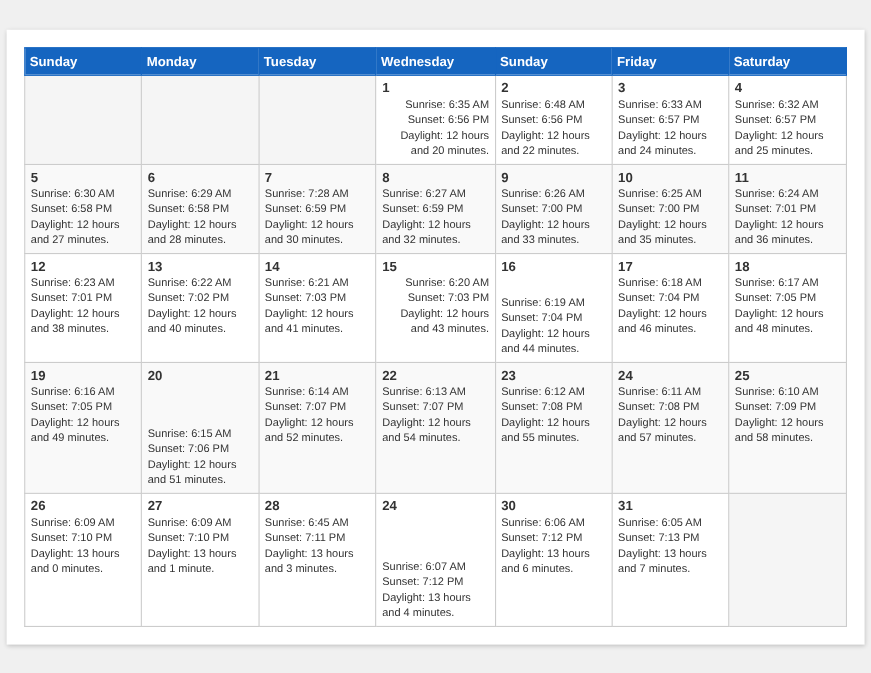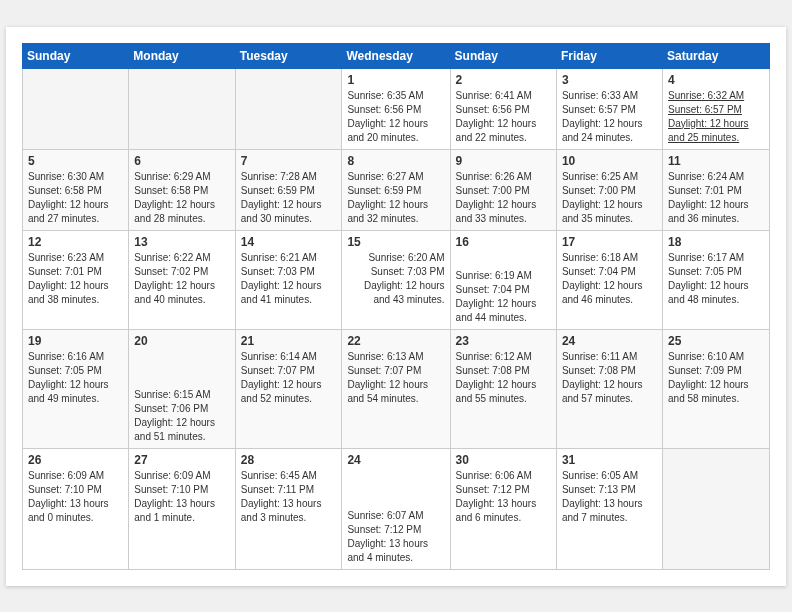--- a/index.html
+++ b/index.html
@@ -98,42 +98,42 @@
           <th>Saturday</th>
         </tr>
     </thead>
     <tbody id="calendar-body">
     <tr>
           <td class="empty-cell"></td>
           <td class="empty-cell"></td>
           <td class="empty-cell"></td>
           <td>
             <div class="day-number">1</div>
-            <div class="day-info" style="white-space: pre-line;">Sunrise: 6:35 AM
+            <div class="day-info" style="white-space: pre-line; text-align: right;">Sunrise: 6:35 AM
 Sunset: 6:56 PM
 Daylight: 12 hours
 and 20 minutes.</div>
           </td>
           <td>
             <div class="day-number">2</div>
-            <div class="day-info" style="white-space: pre-line;">Sunrise: 6:41 AM
+            <div class="day-info" style="white-space: pre-line;">Sunrise: 6:48 AM
 Sunset: 6:56 PM
 Daylight: 12 hours
 and 22 minutes.</div>
           </td>
           <td>
             <div class="day-number">3</div>
             <div class="day-info" style="white-space: pre-line;">Sunrise: 6:33 AM
 Sunset: 6:57 PM
 Daylight: 12 hours
 and 24 minutes.</div>
           </td>
           <td>
             <div class="day-number">4</div>
-            <div class="day-info" style="white-space: pre-line; text-decoration: underline;">Sunrise: 6:32 AM
+            <div class="day-info" style="white-space: pre-line;">Sunrise: 6:32 AM
 Sunset: 6:57 PM
 Daylight: 12 hours
 and 25 minutes.</div>
           </td>
         </tr>
         <tr>
           <td>
             <div class="day-number">5</div>
             <div class="day-info" style="white-space: pre-line;">Sunrise: 6:30 AM
 Sunset: 6:58 PM

